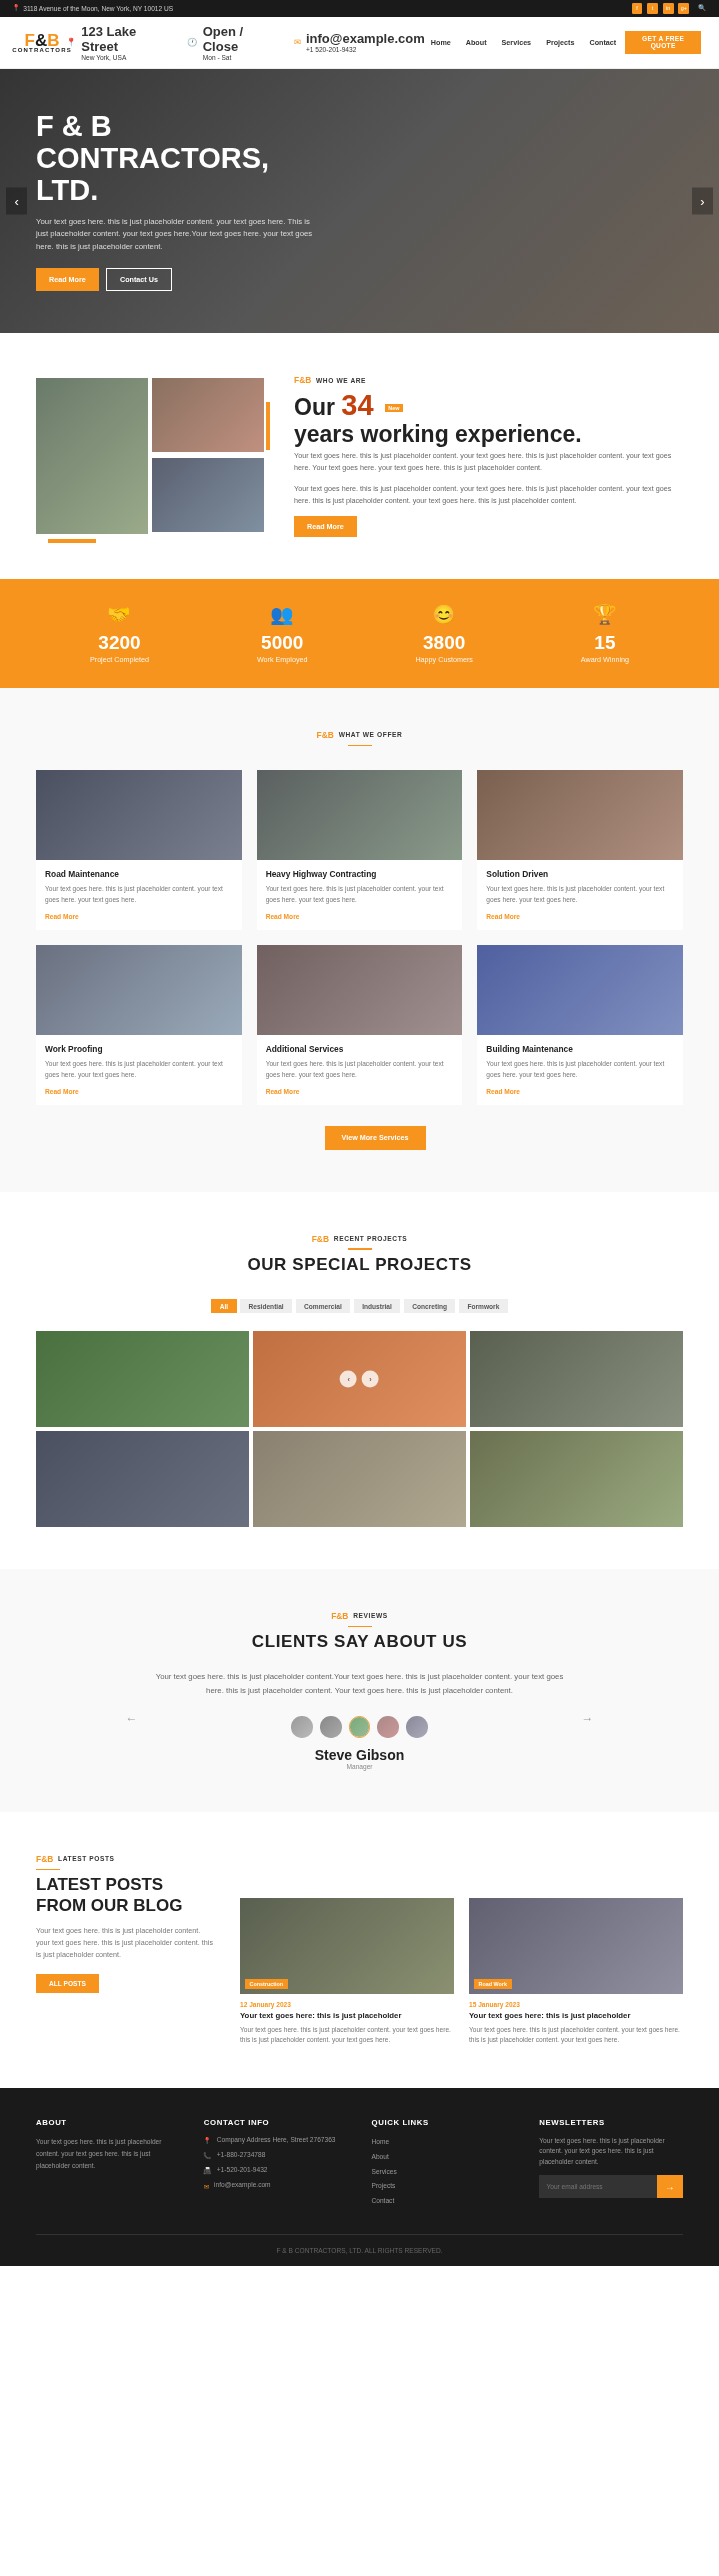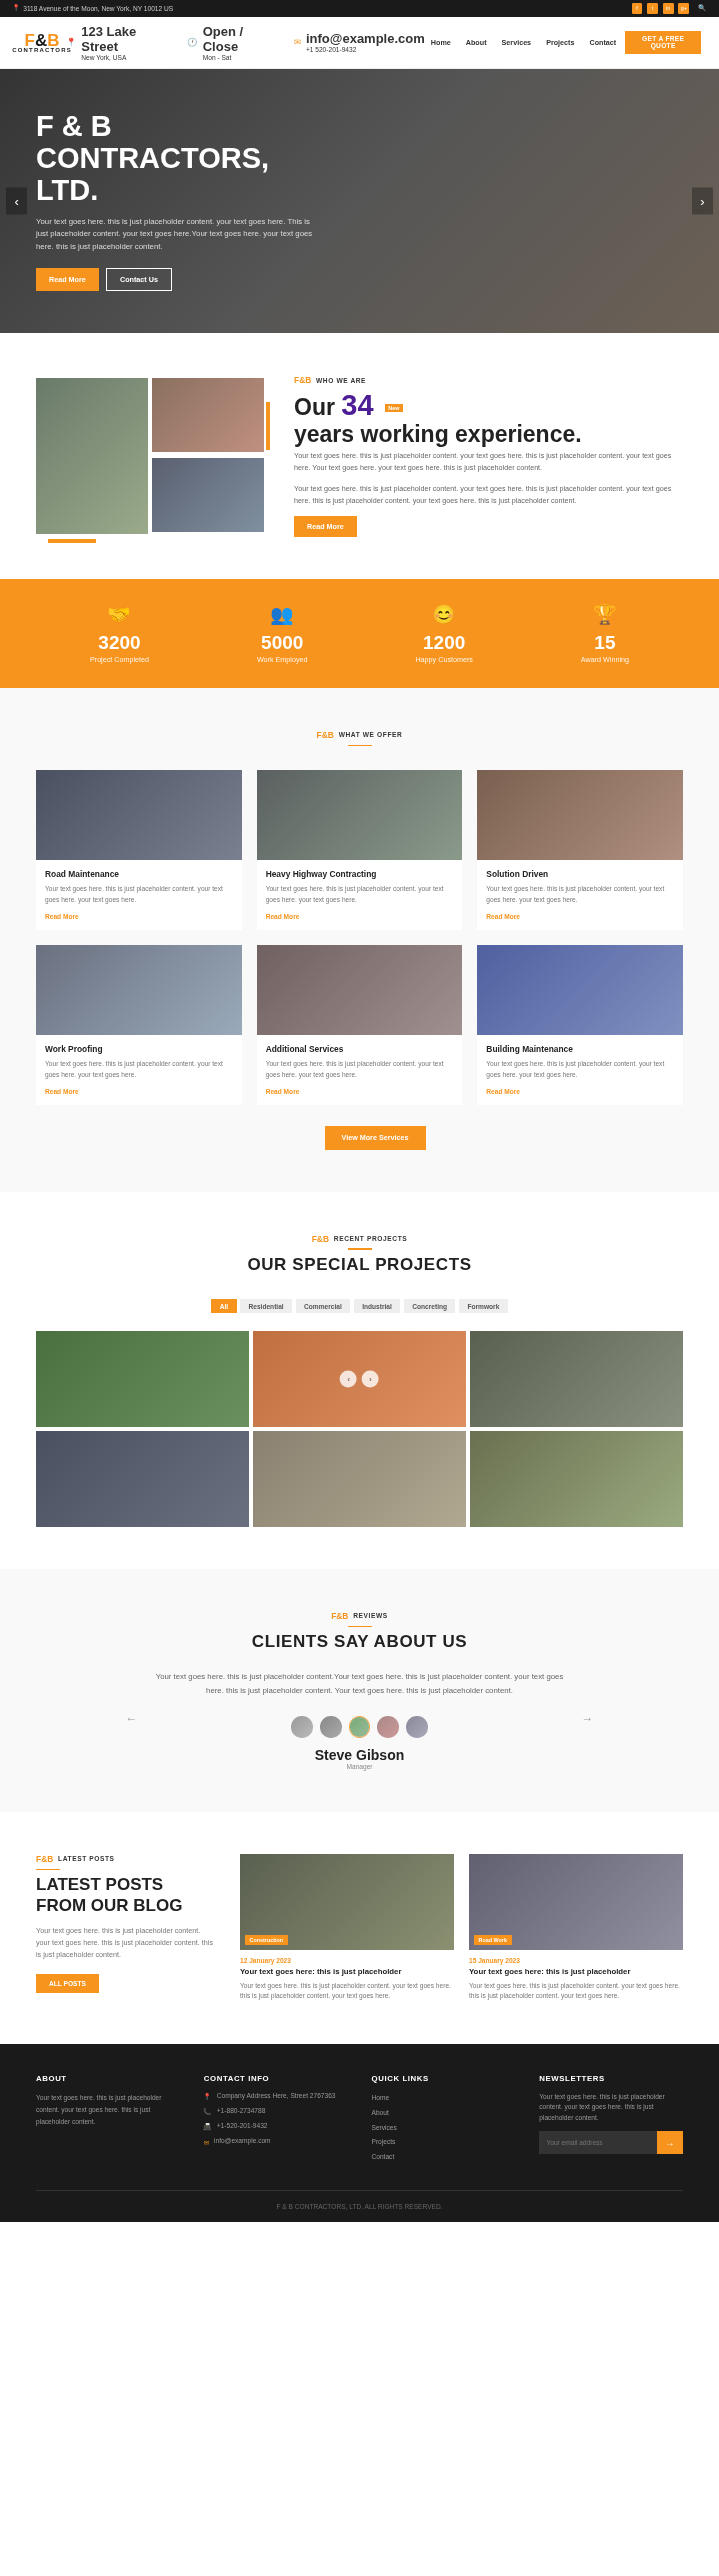--- a/index.html
+++ b/index.html
@@ -51,21 +51,21 @@
     .img-worker { background: linear-gradient(135deg, #8a7060, #c09080); }
     .img-construction { background: linear-gradient(135deg, #5a6070, #8090a0); }
     .orange-accent { position: absolute; bottom: -9px; left: 12px; width: 48px; height: 3.6px; background: #f7941d; }
     .orange-accent2 { position: absolute; top: 24px; right: -6px; width: 3.6px; height: 48px; background: #f7941d; }
     .about-content { flex: 1; }
     .section-label { display: flex; align-items: center; gap: 4.8px; margin-bottom: 4.8px; }
     .fb-mini-logo { font-size: 8.4px; font-weight: 900; color: #f7941d; }
     .fb-mini-logo span { color: #1a1a1a; }
     .section-sublabel { font-size: 6.6px; font-weight: 700; color: #333; letter-spacing: 0.6px; text-transform: uppercase; }
     .about-heading { font-size: 23px; font-weight: 900; color: #222; line-height: 1.1; margin-bottom: 3px; }
-    .about-heading .years { color: #4c1d95; font-size: 29px; }
+    .about-heading .years { color: #c2410c; font-size: 29px; }
     .badge-new { background: #f7941d; color: #fff; font-size: 5.4px; font-weight: 700; padding: 1.2px 3.6px; margin-left: 4.8px; vertical-align: middle; }
     .about-text { font-size: 7.2px; color: #666; line-height: 1.7; margin-bottom: 8.4px; }
     .btn-read-more { background: #f7941d; color: #fff; font-size: 7.2px; font-weight: 700; padding: 6px 13px; border: none; cursor: pointer; }
 
     
     .stats-bar { background: #f7941d; padding: 24px 36px; display: flex; justify-content: space-around; align-items: center; }
     .stat-item { text-align: center; color: #fff; }
     .stat-icon { font-size: 19px; margin-bottom: 6px; }
     .stat-number { font-size: 19px; font-weight: 900; display: block; }
     .stat-label { font-size: 7.2px; opacity: 0.9; }
@@ -120,21 +120,21 @@
     .test-arrow-left, .test-arrow-right { position: absolute; top: 40%; font-size: 12px; color: #999; cursor: pointer; }
     .test-arrow-left { left: -24px; }
     .test-arrow-right { right: -24px; }
 
     
     .blog-section { padding: 42px 36px; background: #fff; display: flex; gap: 24px; }
     .blog-left { width: 180px; flex-shrink: 0; }
     .blog-heading { font-size: 17px; font-weight: 900; color: #222; line-height: 1.2; margin-bottom: 9px; text-transform: uppercase; }
     .blog-desc { font-size: 7.2px; color: #777; line-height: 1.7; margin-bottom: 12px; }
     .btn-all-posts { background: #f7941d; color: #fff; font-size: 6.6px; font-weight: 700; padding: 6px 13px; border: none; cursor: pointer; }
-    .blog-posts { flex: 1; display: grid; grid-template-columns: 1fr 1fr; gap: 15px; }
+    .blog-posts { flex: 1; display: grid; grid-template-columns: 1fr 1fr; gap: 15px; margin-top: 44px; }
     .blog-post { }
     .blog-post-img { height: 96px; background: #888; margin-bottom: 7.2px; position: relative; }
     .blog-post-img.post1 { background: linear-gradient(135deg, #5a6050, #8a9070); }
     .blog-post-img.post2 { background: linear-gradient(135deg, #606070, #9090a0); }
     .blog-post-cat { position: absolute; bottom: 4.8px; left: 4.8px; background: #f7941d; color: #fff; font-size: 5.4px; font-weight: 700; padding: 1.8px 4.8px; }
     .blog-post-date { font-size: 6.6px; color: #f7941d; font-weight: 700; margin-bottom: 3px; }
     .blog-post-title { font-size: 7.8px; font-weight: 700; color: #222; margin-bottom: 4.8px; }
     .blog-post-text { font-size: 6.6px; color: #777; line-height: 1.6; }
 
     
@@ -270,21 +270,21 @@
     <span class="stat-number">3200</span>
     <span class="stat-label">Project Completed</span>
   </div>
   <div class="stat-item">
     <div class="stat-icon">👥</div>
     <span class="stat-number">5000</span>
     <span class="stat-label">Work Employed</span>
   </div>
   <div class="stat-item">
     <div class="stat-icon">😊</div>
-    <span class="stat-number">1200</span>
+    <span class="stat-number">3800</span>
     <span class="stat-label">Happy Customers</span>
   </div>
   <div class="stat-item">
     <div class="stat-icon">🏆</div>
     <span class="stat-number">15</span>
     <span class="stat-label">Award Winning</span>
   </div>
 </div>
 
 <div class="services-section">

